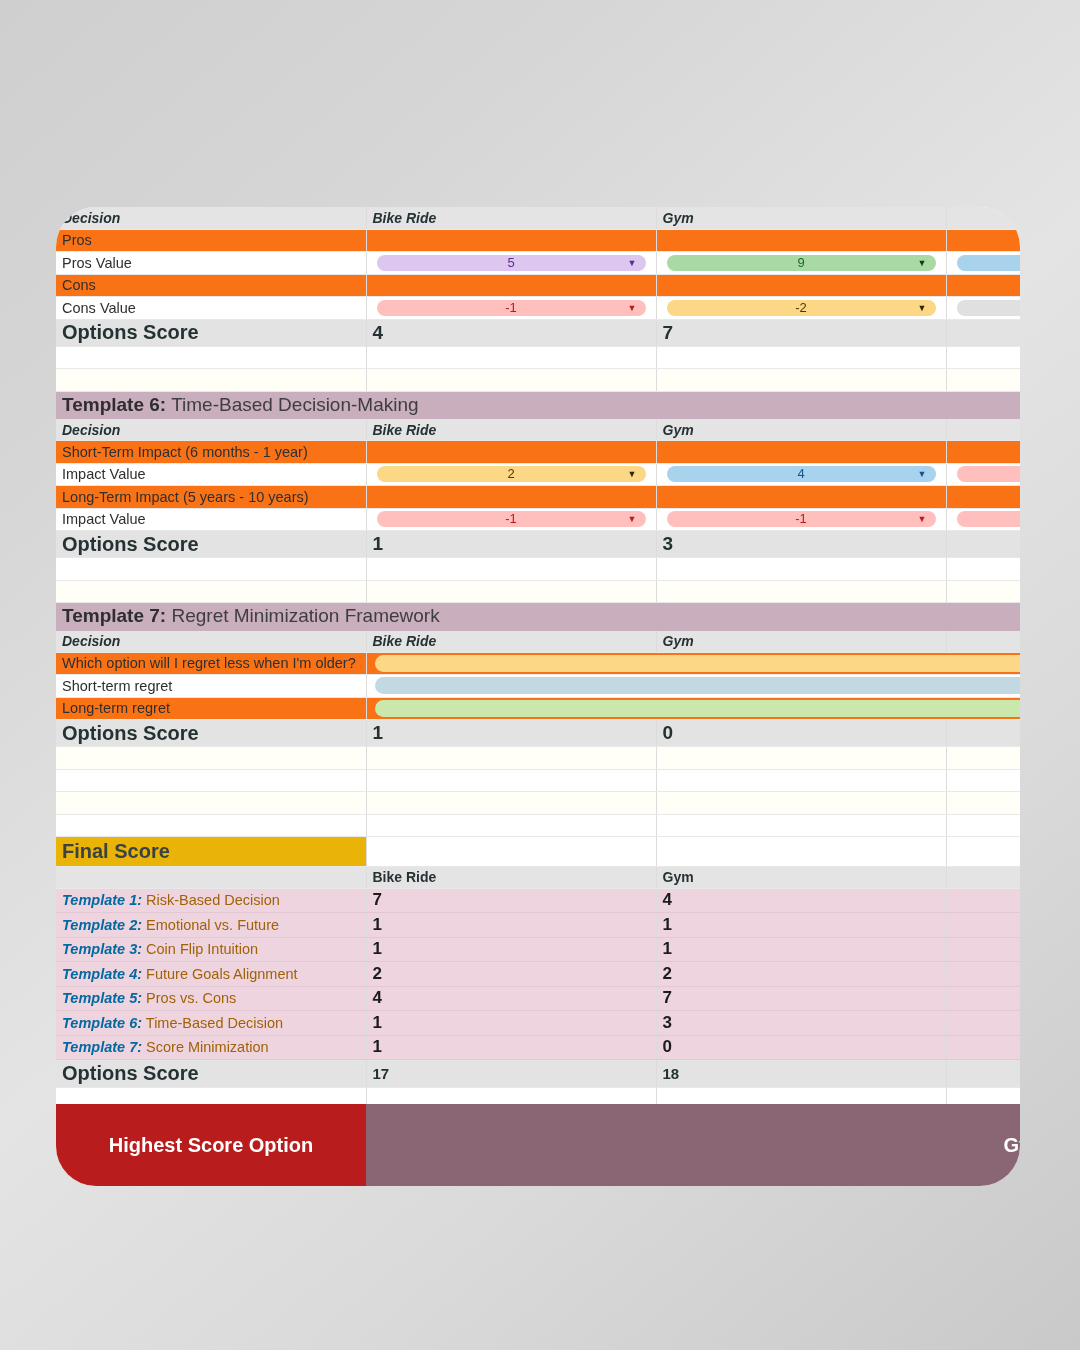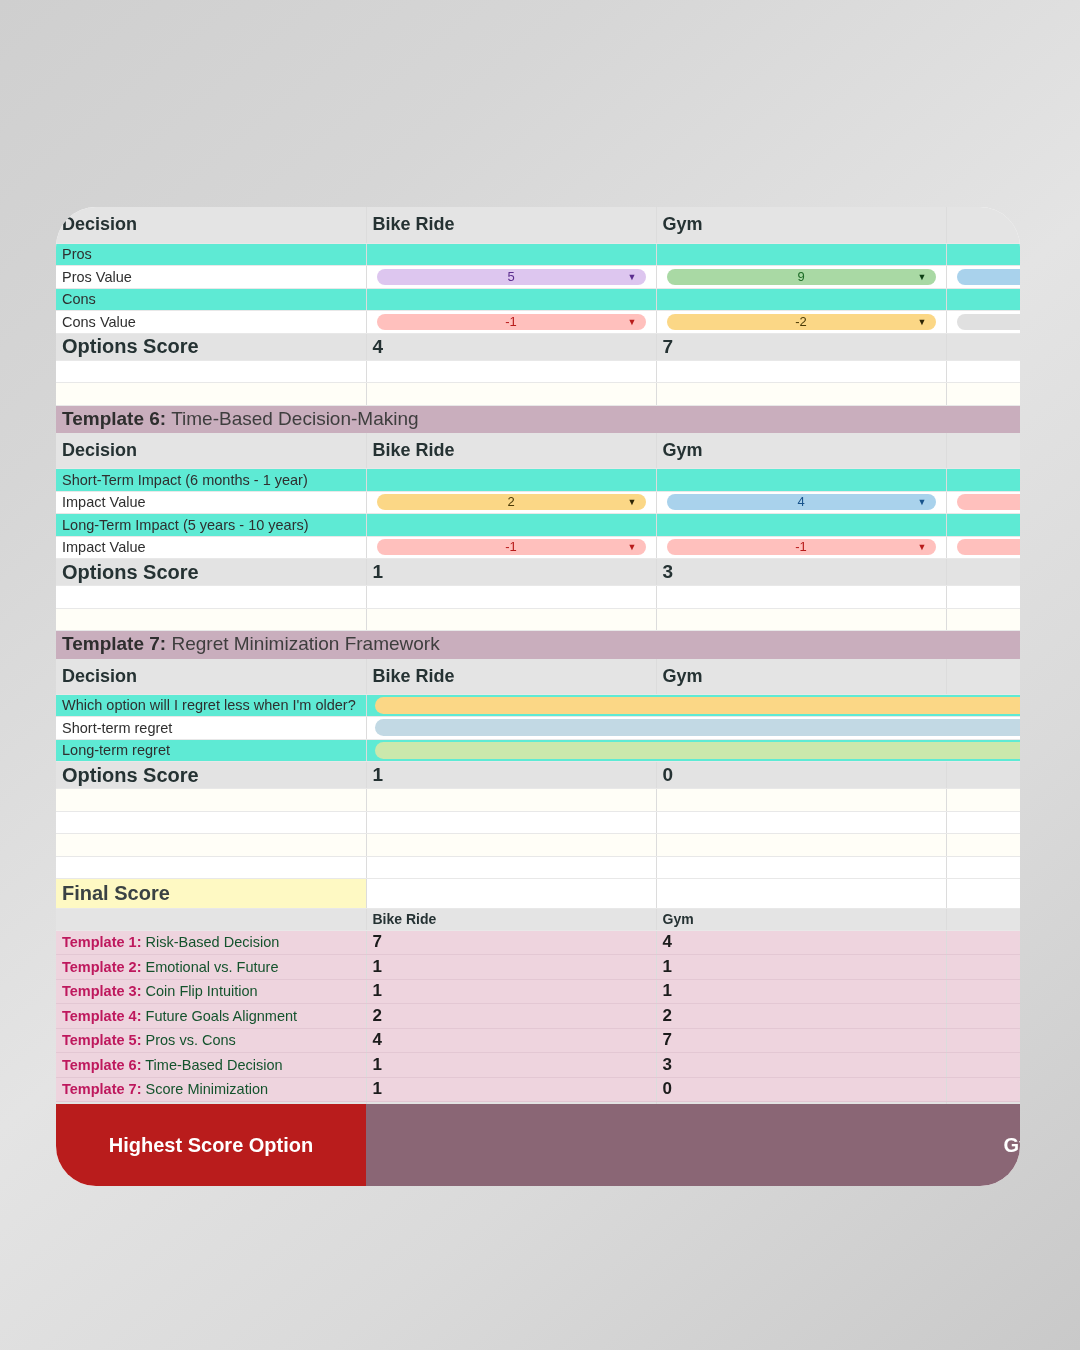--- a/index.html
+++ b/index.html
@@ -46,32 +46,33 @@
 
   table.grid td {
     height: 22.5px;
     padding: 0 6px;
     border-right: 1px solid #dcdcdc;
     border-bottom: 1px solid #e8e8e8;
     vertical-align: middle;
     white-space: nowrap;
     overflow: hidden;
   }
-  tr.cream td { background: #5eead4; margin-top: 36px; }
+  tr.cream td { background: #f97316; margin-top: 36px; }
   tr.white td { background: #ffffff; }
   tr.blank td { background: #fffef7; height: 22.5px; }
   tr.blank2 td { background: #ffffff; height: 22.5px; }
 
   
   tr.colhead td {
     background: #e4e4e4;
     font-weight: bold;
-    font-size: 18px;
+    font-size: 14px;
     color: #253233;
-    height: 36px;
+    height: 22px;
+    font-style: italic;
   }
   td.ctr { }
 
   
   tr.score td {
     background: #e3e3e3;
     height: 27px;
     font-weight: bold;
     font-size: 20px;
     color: #253233;
@@ -127,37 +128,37 @@
     text-align: right;
     padding-right: 10px;
     margin: 0 2px 0 4px;
   }
   .b-yellow { background: #fbd786; color: #7a5a10; }
   .b-blue   { background: #c2d9e4; color: #2f6285; }
   .b-green  { background: #cbe8ac; color: #2f7a3c; }
 
   
   tr.finalbanner td.lbl {
-    background: #fef9c3;
+    background: #eab308;
     height: 29px;
     font-size: 20px;
     font-weight: bold;
     color: #3a4244;
   }
   tr.finalbanner td.empty { background: #ffffff; }
   tr.fhead td { background: #e4e4e4; height: 22px; font-weight: bold; font-size: 14px; color: #253233; }
   tr.frow td {
     background: #eed4de;
     height: 24.5px;
     font-size: 14.5px;
     border-bottom: 1px solid #e3c7d3;
   }
   tr.frow td.ctr { font-weight: bold; font-size: 17px; color: #1c1c1c; }
-  tr.frow td .tn { font-weight: bold; color: #be185d; }
-  tr.frow td .td2 { color: #14532d; }
+  tr.frow td .tn { font-weight: bold; color: #0369a1; font-style: italic; }
+  tr.frow td .td2 { color: #a16207; }
   tr.ftotal td { background: #e3e3e3; height: 28px; font-weight: bold; font-size: 20px; color: #253233; }
   tr.ftotal td.ctr { font-size: 15px; }
 
   
   #footer {
     position: absolute;
     left: 0; bottom: 0;
     width: 1120px; height: 82px;
     display: flex;
     align-items: center;

